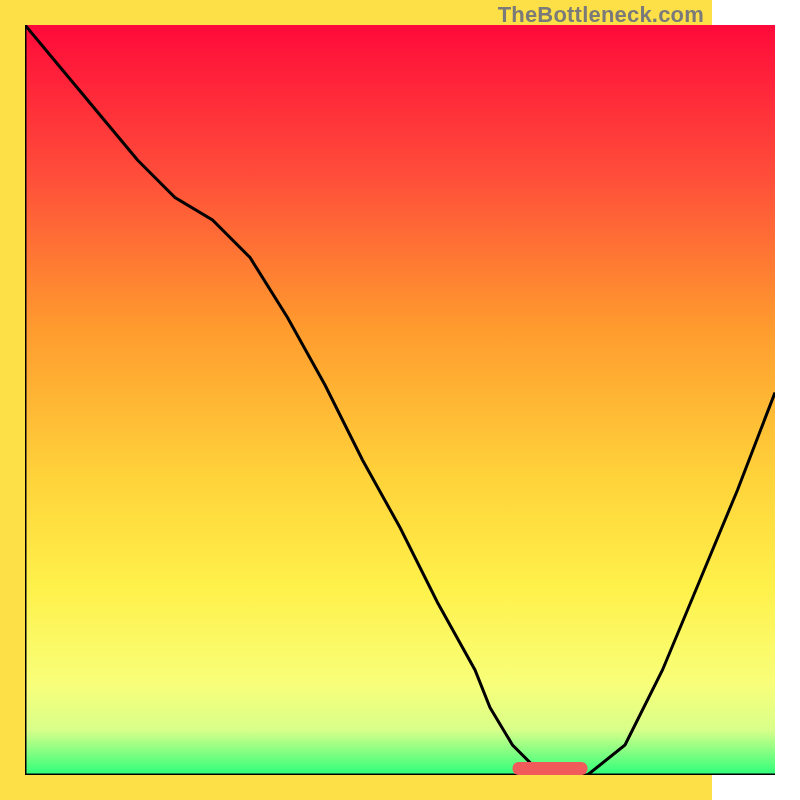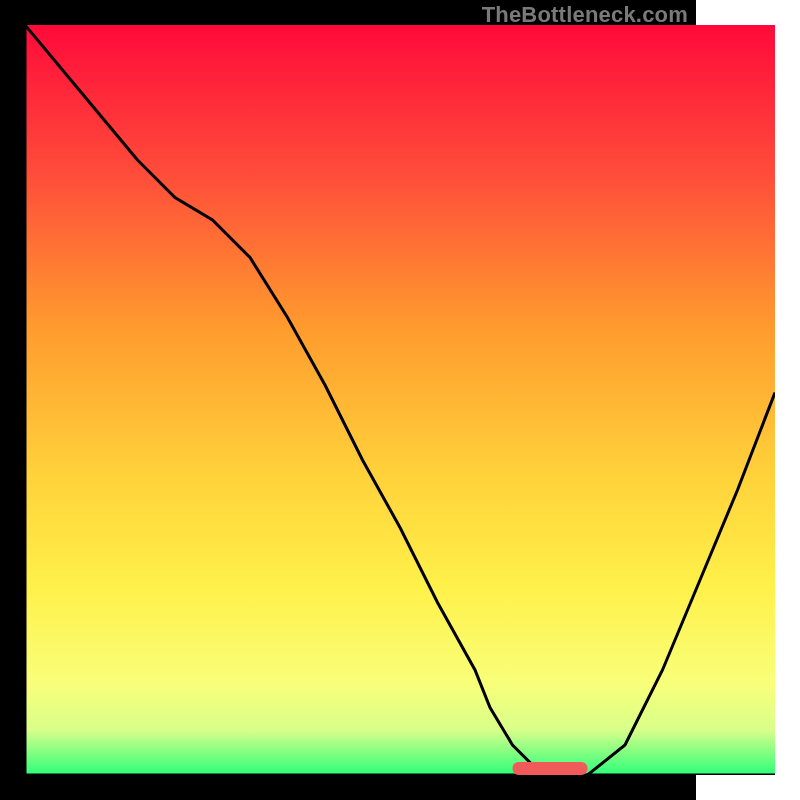--- a/index.html
+++ b/index.html
@@ -7,21 +7,22 @@
     padding: 0;
     width: 800px;
     height: 800px;
     overflow: hidden;
     background: #fff;
   }
   .chart-container {
     position: relative;
     width: 696px;
     height: 800px;
-    background: #000000;
+    background: #fde047;
+    padding-left: 16px;
   }
   .plot-area {
     position: absolute;
     left: 25px;
     top: 25px;
     width: 750px;
     height: 750px;
     box-sizing: border-box;
   }
   .gradient-bg {

